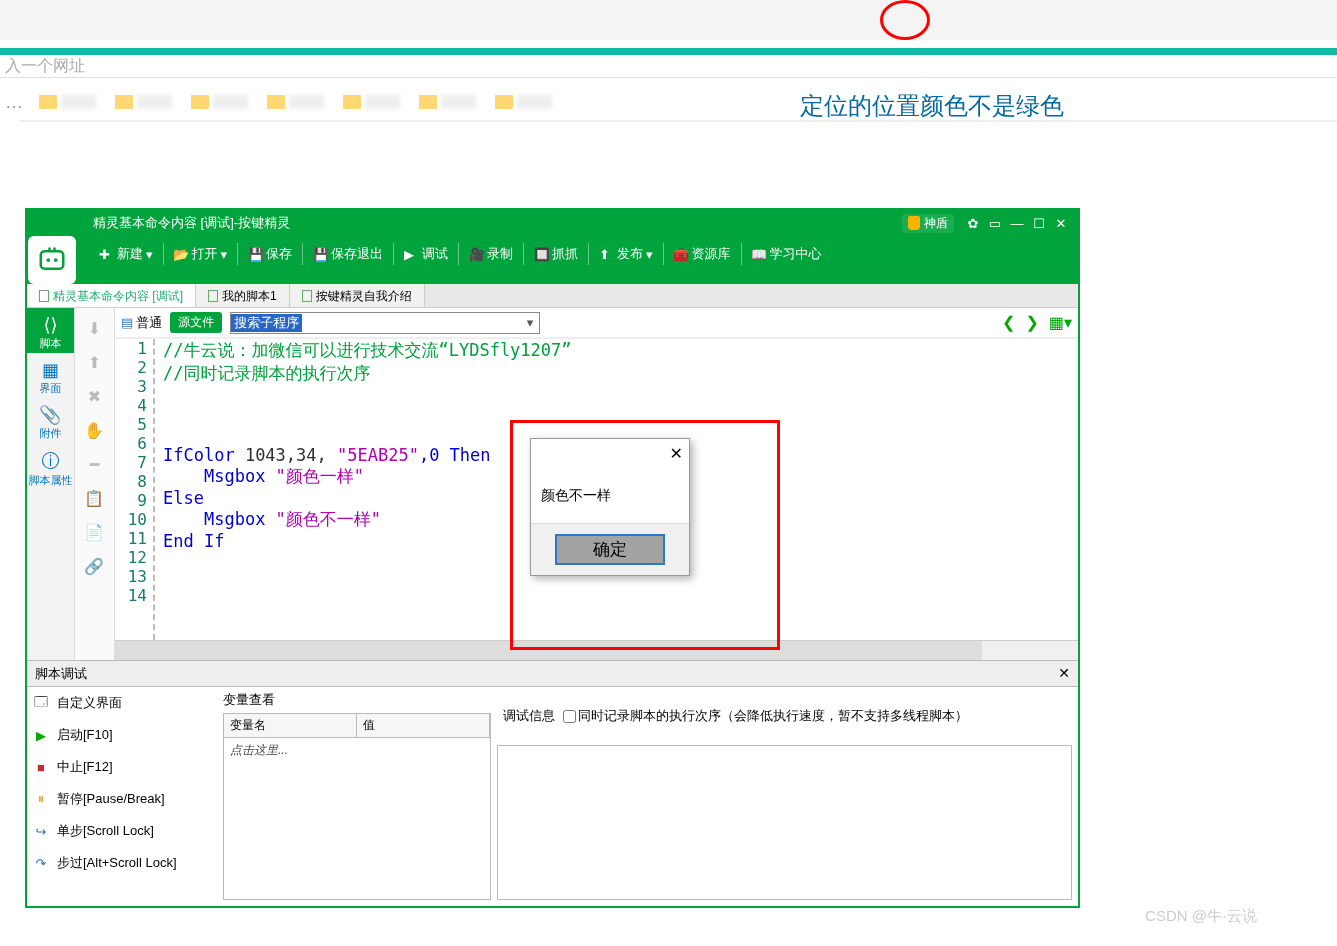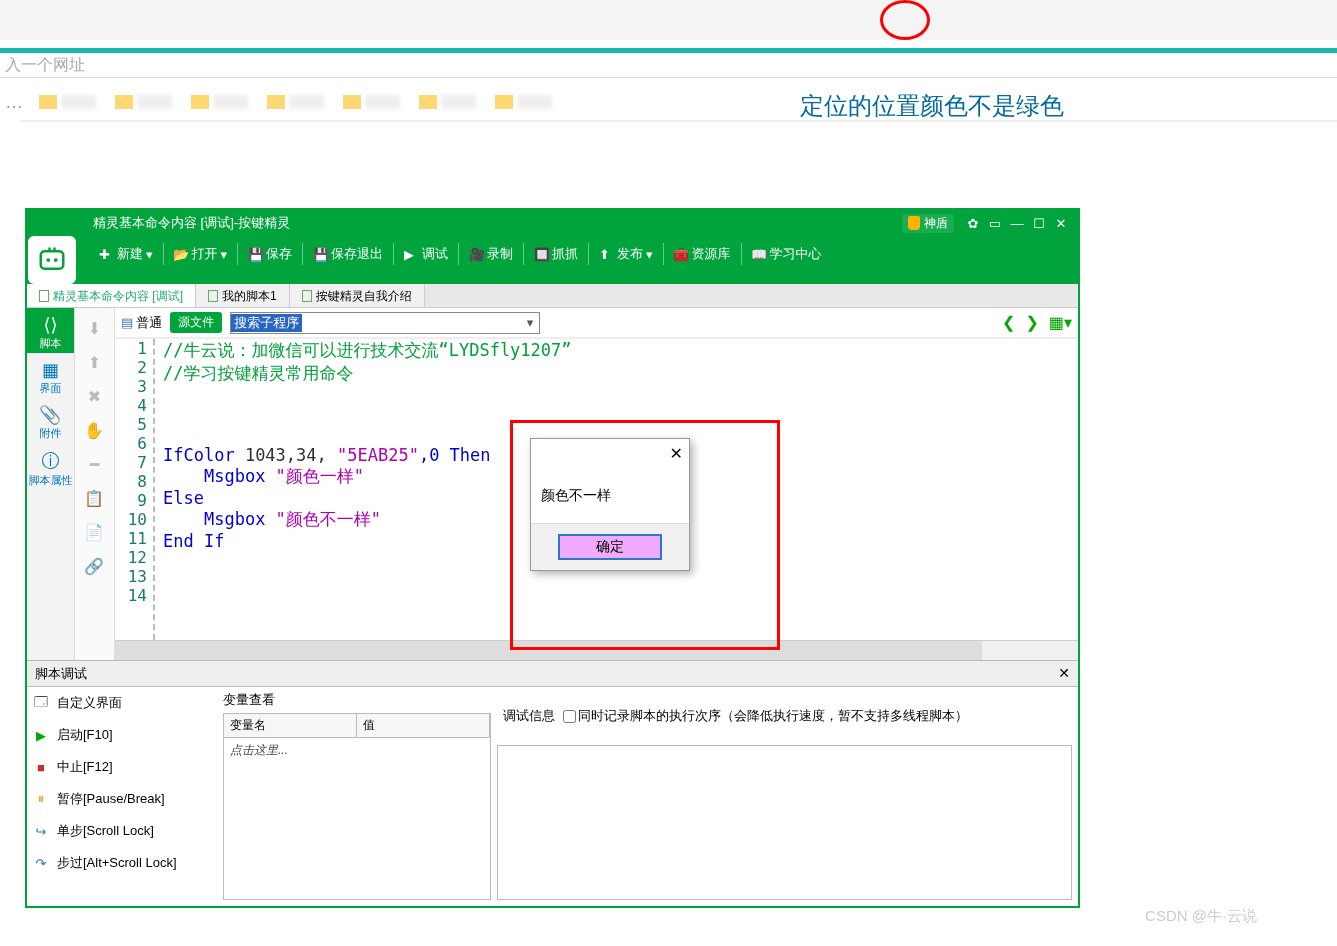--- a/index.html
+++ b/index.html
@@ -1,18 +1,18 @@
 <!DOCTYPE html>
 <html><head>
 <meta charset="utf-8">
 <style>
   * { box-sizing: border-box; margin: 0; padding: 0; }
   body { font-family: "Microsoft YaHei", sans-serif; background: #fff; width: 1337px; height: 946px; position: relative; }
   .browser-bar { height: 40px; background: #f4f4f4; position: relative; }
-  .address-bar { position: absolute; top: 48px; left: 0; right: 0; height: 30px; border-top: 5px solid #14b8a6; border-bottom: 1px solid #ddd; padding-left: 5px; color: #aaa; font-size: 16px; display: flex; align-items: center; }
+  .address-bar { position: absolute; top: 48px; left: 0; right: 0; height: 30px; border-top: 7px solid #14b8a6; border-bottom: 1px solid #ddd; padding-left: 5px; color: #aaa; font-size: 16px; display: flex; align-items: center; }
   .bookmarks { position: absolute; top: 82px; left: 0; right: 0; height: 40px; display: flex; align-items: center; padding-left: 5px; }
   .bookmarks::after { content: ""; position: absolute; bottom: 0; left: 20px; right: 0; height: 2px; background: #eee; }
   .bk-item { width: 60px; height: 24px; margin: 0 8px; display: inline-flex; align-items: center; }
   .bk-fold { width: 18px; height: 14px; background: #ffd873; margin-right: 4px; }
   .bk-blur { width: 35px; height: 14px; background: #eee; filter: blur(2px); }
   .red-circle { position: absolute; top: 0px; left: 880px; width: 50px; height: 40px; border: 3.5px solid #ff0000; border-radius: 50%; }
   .red-text { position: absolute; top: 90px; left: 800px; color: #0369a1; font-size: 24px; }
   .watermark { position: absolute; bottom: 20px; right: 80px; color: #ccc; font-size: 15px; }
 
   .app { position: absolute; top: 180px; left: 25px; width: 1055px; height: 700px; border: 2px solid #00a33c; background: #fff; display: flex; flex-direction: column; margin-top: 28px; }
@@ -82,21 +82,21 @@
   
   .red-box { position:absolute; border:3px solid #ff0000; pointer-events:none; }
   #highlight1 { top:420px; left:510px; width:270px; height:230px; }
 
   
   .msgbox { position:absolute; top:438px; left:530px; width:160px; background:#fff; border:1px solid #999; box-shadow:3px 3px 8px rgba(0,0,0,0.3);}
   .msgbox-head { height:28px; display:flex; justify-content:flex-end; align-items:center; padding:0 6px;}
   .msgbox-close { font-size:16px; cursor:pointer;}
   .msgbox-body { padding:20px 10px 18px; font-size:14px;}
   .msgbox-foot { background:#f0f0f0; padding:10px; text-align:center; border-top:1px solid #ddd;}
-  .msgbox-btn { padding:2px 36px; border:2px solid #2a78c8; background:#f0abfc; font-size:14px; cursor:pointer;}
+  .msgbox-btn { padding:2px 36px; border:2px solid #2a78c8; background:#a3a3a3; font-size:17px; cursor:pointer;}
 
   input[type=checkbox]{margin:0 2px;}
 </style>
 </head>
 <body>
 
 <div class="browser-bar"></div>
 <div class="address-bar">
   <span>入一个网址</span>
 </div>
@@ -265,21 +265,21 @@
         </div>
         <div class="et-nav">
           <span class="chev-l">❮</span>
           <span class="chev-r">❯</span>
           <span class="grid-ic">▦▾</span>
         </div>
       </div>
       <div class="code-wrap">
         <div class="gutter">1<br>2<br>3<br>4<br>5<br>6<br>7<br>8<br>9<br>10<br>11<br>12<br>13<br>14</div>
         <div class="code"><span class="cmt">//牛云说：加微信可以进行技术交流“LYDSfly1207”</span>
-<span class="cmt">//学习按键精灵常用命令</span>
+<span class="cmt">//同时记录脚本的执行次序</span>
 
 
 
 <span class="kw">IfColor</span><span class="num"> 1043,34, </span><span class="str">"5EAB25"</span><span class="kw">,0 Then</span>
     <span class="kw">Msgbox </span><span class="str">"颜色一样"</span>
 <span class="kw">Else</span>
     <span class="kw">Msgbox </span><span class="str">"颜色不一样"</span>
 <span class="kw">End If</span>
 </div>
       </div>

